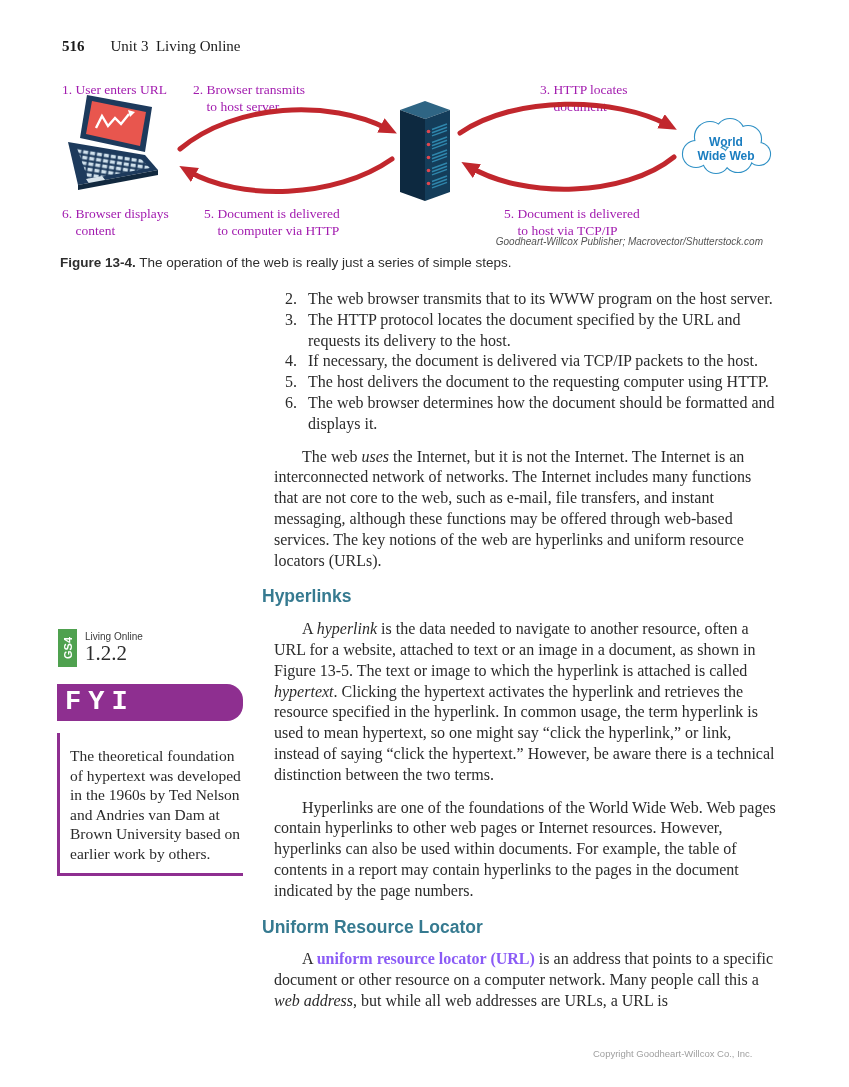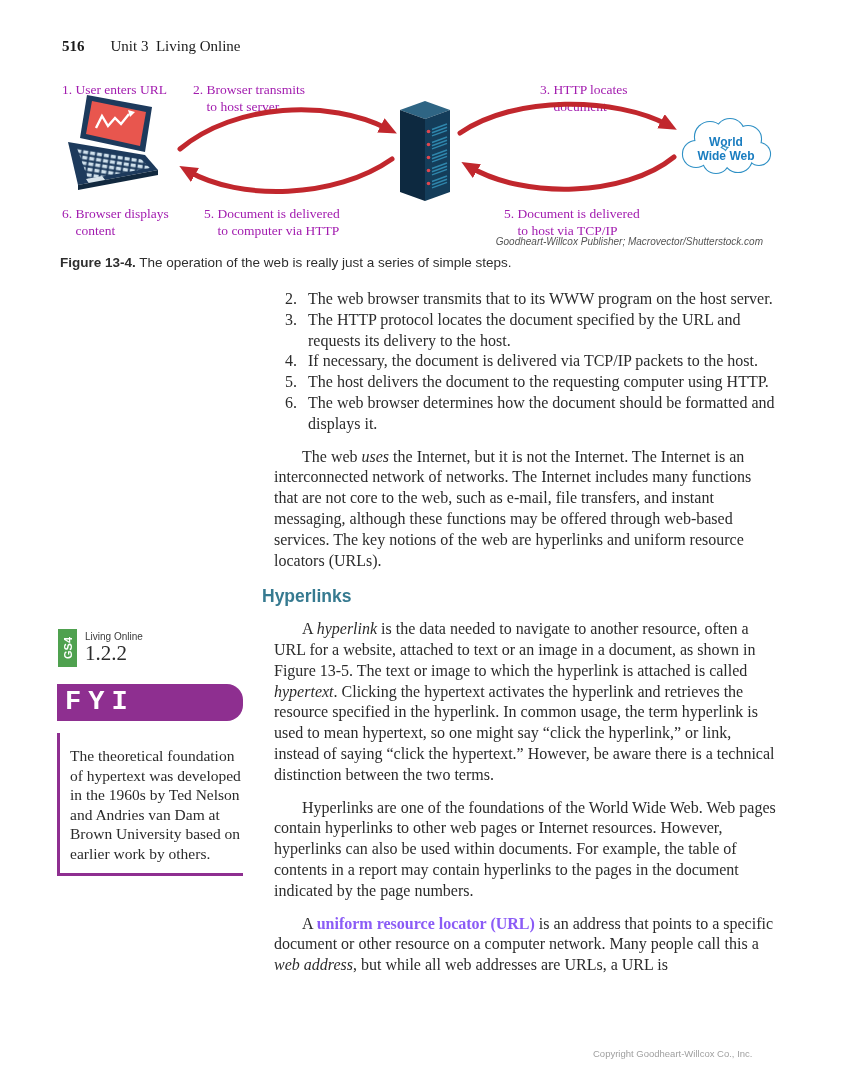--- a/index.html
+++ b/index.html
@@ -167,20 +167,21 @@
       <span class="num">6.</span>
       <span class="txt">The web browser determines how the document should be formatted and displays it.</span>
     </div>
   </div>
     <p class="para"><span>The web </span><span class="seg-i">uses</span><span> the Internet, but it is not the Internet. The Internet is an interconnected network of networks. The Internet includes many functions that are not core to the web, such as e-mail, file transfers, and instant messaging, although these functions may be offered through web-based services. The key notions of the web are hyperlinks and uniform resource locators (URLs).</span></p>
 
     <h3 class="section">Hyperlinks</h3>
     <p class="para"><span>A </span><span class="seg-i">hyperlink</span><span> is the data needed to navigate to another resource, often a URL for a website, attached to text or an image in a document, as shown in Figure 13-5. The text or image to which the hyperlink is attached is called </span><span class="seg-i">hypertext</span><span>. Clicking the hypertext activates the hyperlink and retrieves the resource specified in the hyperlink. In common usage, the term hyperlink is used to mean hypertext, so one might say “click the hyperlink,” or link, instead of saying “click the hypertext.” However, be aware there is a technical distinction between the two terms.</span></p>
     <p class="para"><span>Hyperlinks are one of the foundations of the World Wide Web. Web pages contain hyperlinks to other web pages or Internet resources. However, hyperlinks can also be used within documents. For example, the table of contents in a report may contain hyperlinks to the pages in the document indicated by the page numbers.</span></p>
 
+    <h3 class="section">Uniform Resource Locator</h3>
     <p class="para"><span>A </span><span class="seg-term">uniform resource locator (URL)</span><span> is an address that points to a specific document or other resource on a computer network. Many people call this a </span><span class="seg-i">web address</span><span>, but while all web addresses are URLs, a URL is</span></p>
   </div>
 
   <div class="gs-badge">
       <span>GS4</span>
     </div>
   <div class="gs-label">Living Online</div>
   <div class="gs-num">1.2.2</div>
 
   <div class="fyi-bar"><span>FYI</span></div>

